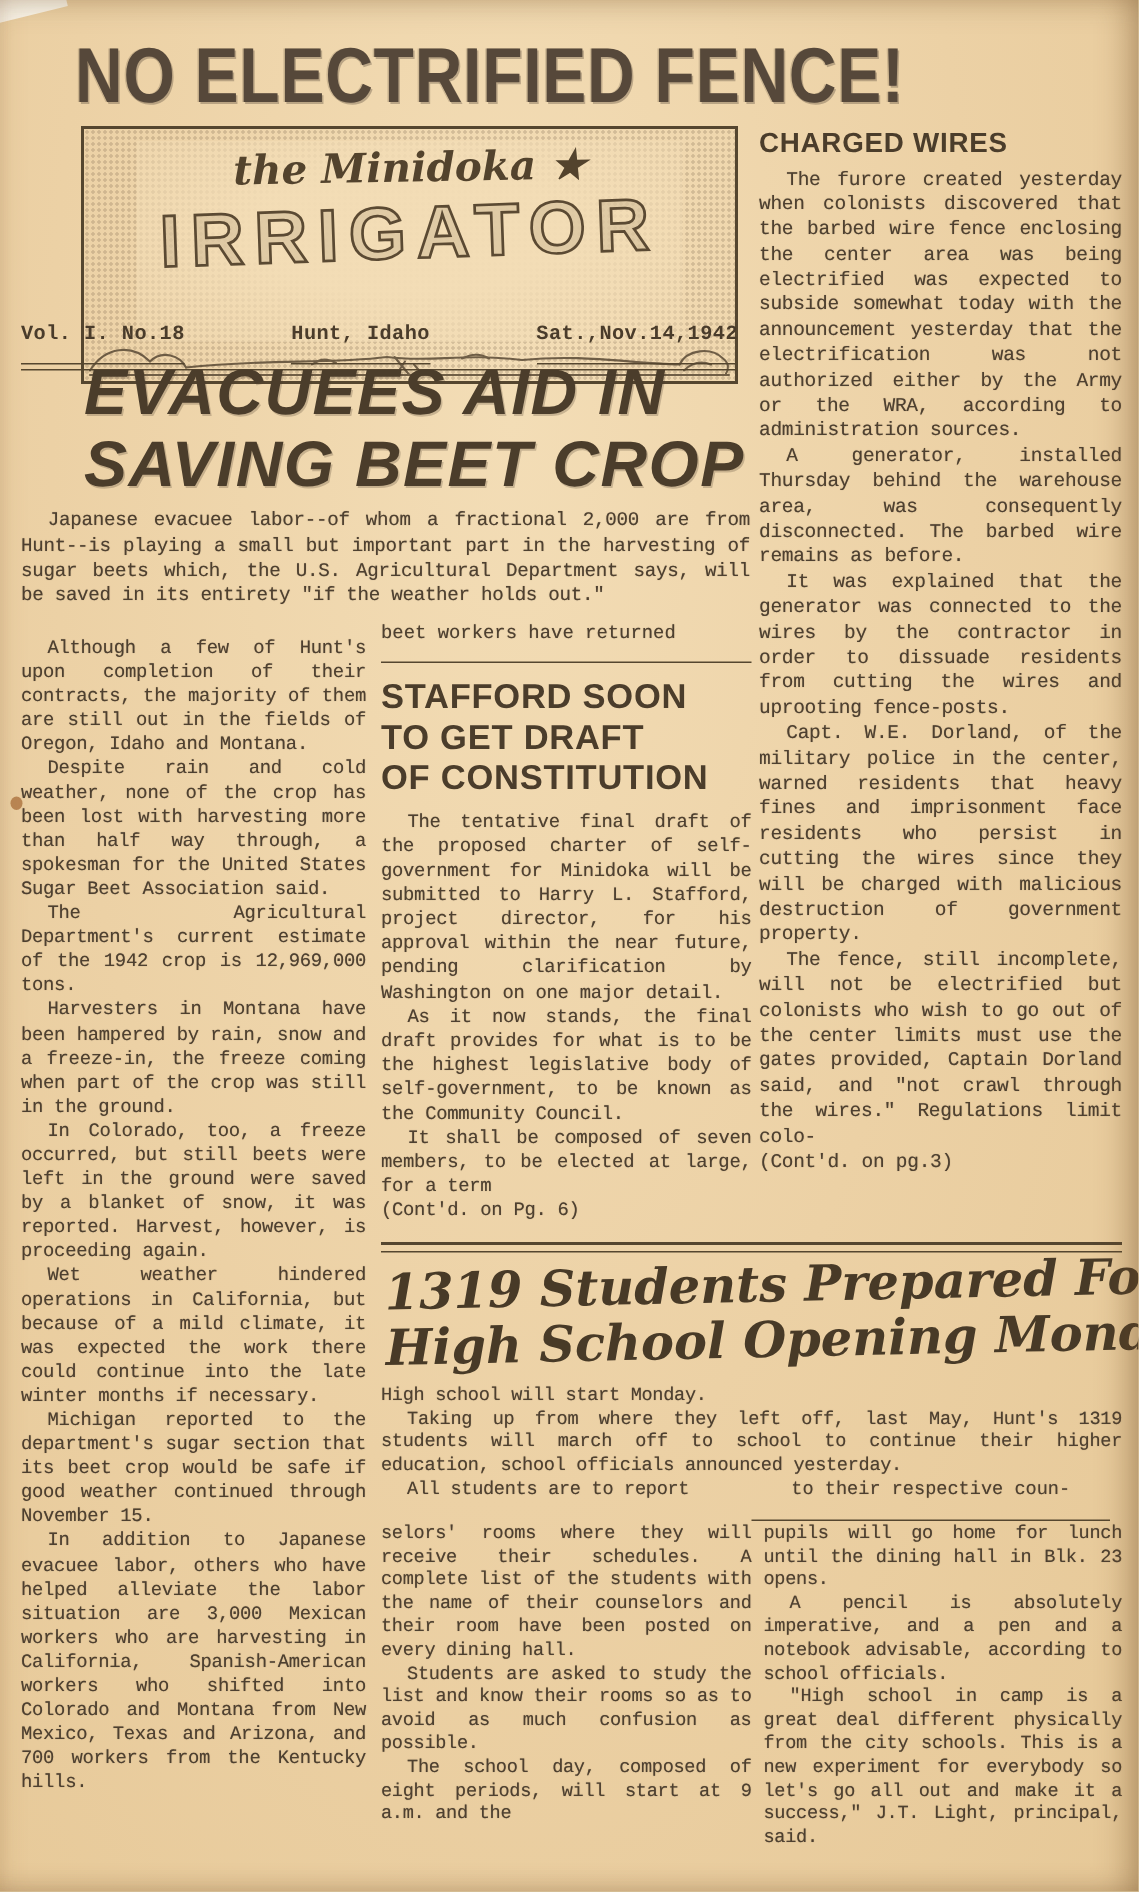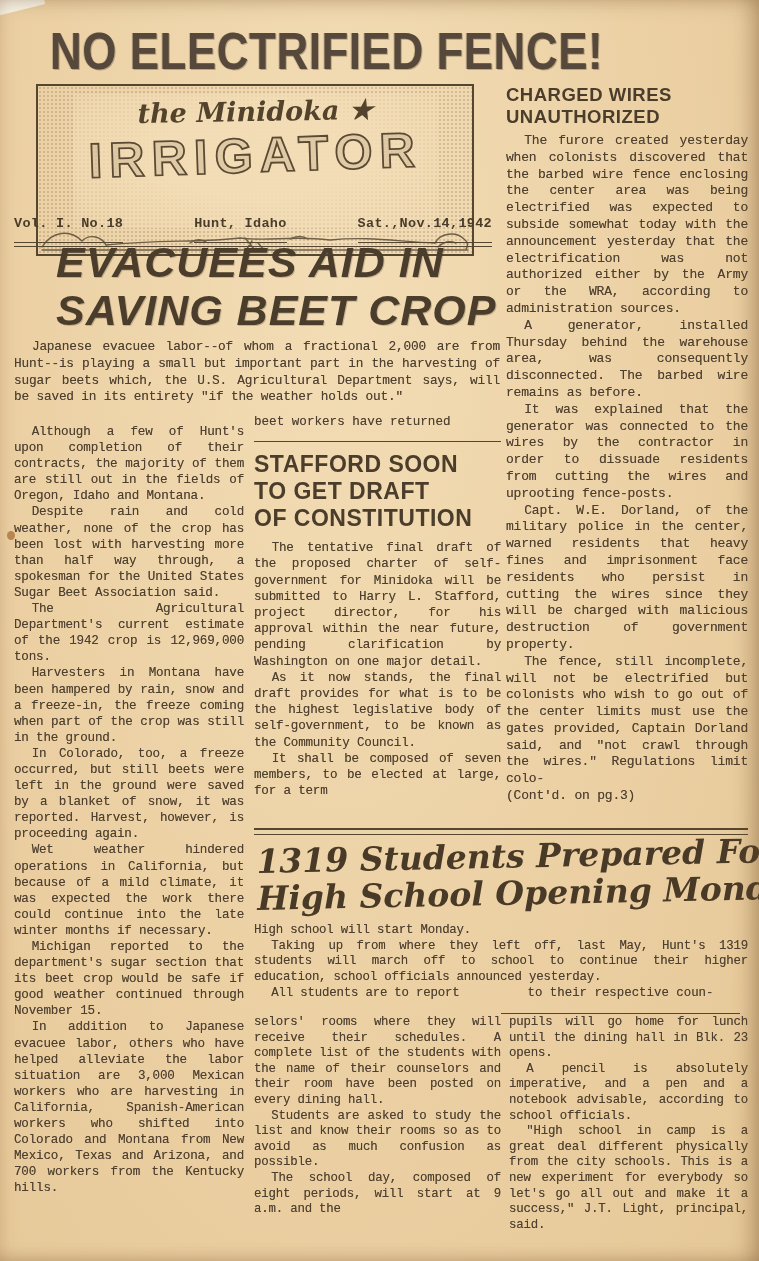--- a/index.html
+++ b/index.html
@@ -25,21 +25,21 @@
 
   
   .banner{
     position:absolute; left:50px; top:22px; width:668px;
     font-family:"Liberation Sans", sans-serif; font-weight:900;
     font-size:44px; letter-spacing:.5px; white-space:nowrap;
     color:#56483a; transform:scaleY(1.18); transform-origin:left top;
     text-shadow:1px 1px 0 rgba(86,73,56,.35), -1px 0 0 rgba(86,73,56,.22);
   }
   .masthead{
-    position:absolute; left:36px; top:84px; width:438px; height:172px;
+    position:absolute; left:54px; top:84px; width:438px; height:172px;
     border:2px solid #55462f; box-sizing:border-box; overflow:hidden;
     background-image:radial-gradient(rgba(90,70,50,.20) 1px, transparent 1.3px);
     background-size:4px 4px;
   }
   .masthead-inner{position:absolute; left:8%; right:8%; top:8px; bottom:26px;
     background:radial-gradient(ellipse at 50% 45%, rgba(243,221,182,.95) 40%, rgba(243,221,182,.25) 100%);
     text-align:center;}
   .masthead-script{
     font-family:"DejaVu Serif", serif; font-style:italic; font-weight:bold;
     font-size:27px; color:#53432d; margin-top:2px;
@@ -147,21 +147,20 @@
 
   <div class="dateline">
     <span>Vol. I. No.18</span>
     <span>Hunt, Idaho</span>
     <span>Sat.,Nov.14,1942</span>
   </div>
 
   <div class="right-col type">
     <h2 class="charged-head">
       <span class="head-line">CHARGED WIRES</span>
-      <span class="head-line">UNAUTHORIZED</span>
     </h2>
     <p>The furore created yesterday when colonists discovered that the barbed wire fence enclosing the center area was being electrified was expected to subside somewhat today with the announcement yesterday that the electrification was not authorized either by the Army or the WRA, according to administration sources.</p>
     <p>A generator, installed Thursday behind the warehouse area, was consequently disconnected. The barbed wire remains as before.</p>
     <p>It was explained that the generator was connected to the wires by the contractor in order to dissuade residents from cutting the wires and uprooting fence-posts.</p>
     <p>Capt. W.E. Dorland, of the military police in the center, warned residents that heavy fines and imprisonment face residents who persist in cutting the wires since they will be charged with malicious destruction of government property.</p>
     <p>The fence, still incomplete, will not be electrified but colonists who wish to go out of the center limits must use the gates provided, Captain Dorland said, and "not crawl through the wires." Regulations limit colo-</p>
     <p class="contd">(Cont'd. on pg.3)</p>
   </div>
 
   <div class="evacuees-head">
@@ -187,20 +186,21 @@
   <div class="mid-col type">
     <span class="cont-line">beet workers have returned</span>
     <h2 class="stafford-head">
       <span class="head-line">STAFFORD SOON</span>
       <span class="head-line">TO GET DRAFT</span>
       <span class="head-line">OF CONSTITUTION</span>
     </h2>
     <p>The tentative final draft of the proposed charter of self-government for Minidoka will be submitted to Harry L. Stafford, project director, for his approval within the near future, pending clarification by Washington on one major detail.</p>
     <p>As it now stands, the final draft provides for what is to be the highest legislative body of self-government, to be known as the Community Council.</p>
     <p>It shall be composed of seven members, to be elected at large, for a term</p>
+    <p class="contd">(Cont'd. on Pg. 6)</p>
   </div>
 
   <div class="bottom-section type">
     <div class="double-rule"></div>
     <div class="script-head">
       <span class="head-line">1319 Students Prepared For</span>
       <span class="head-line">High School Opening Monday</span>
     </div>
     <p class="no-indent">High school will start Monday.</p>
     <p>Taking up from where they left off, last May, Hunt's 1319 students will march off to school to continue their higher education, school officials announced yesterday.</p>

